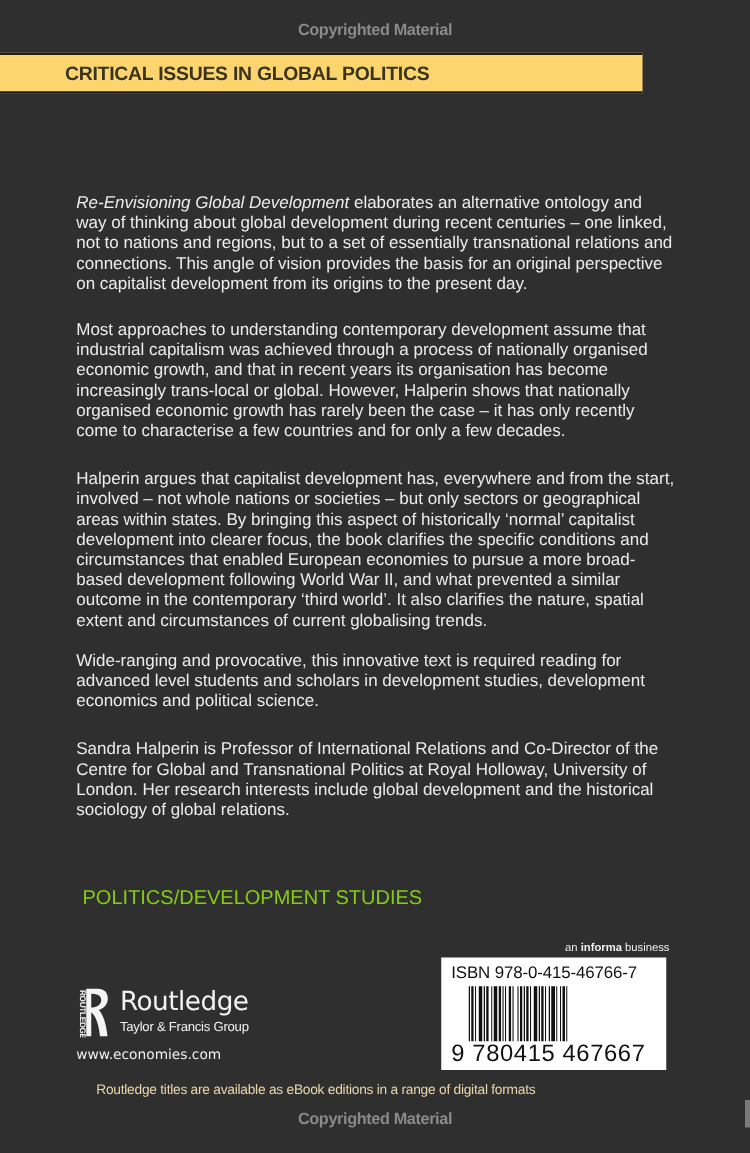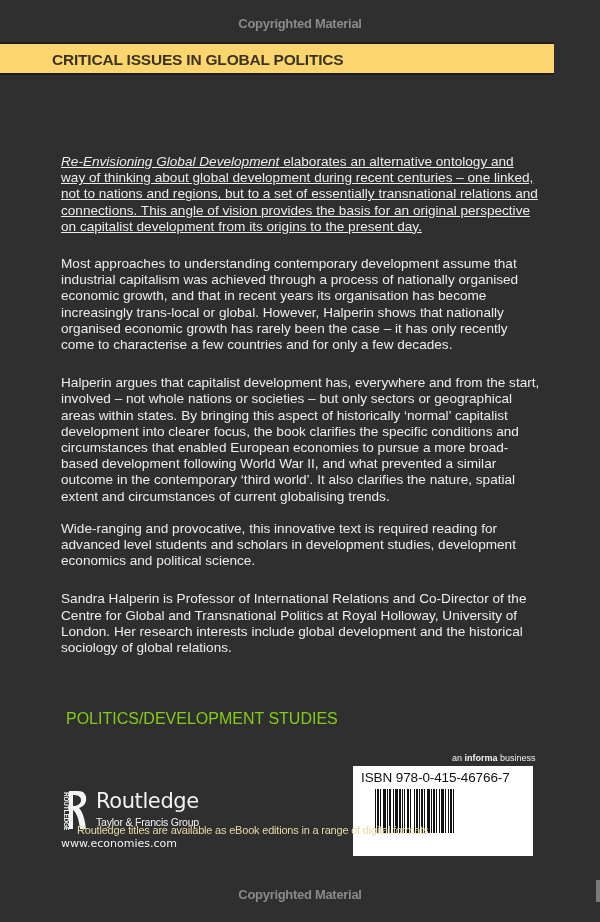--- a/index.html
+++ b/index.html
@@ -25,21 +25,21 @@
       font-size: 13px;
       color: #8a8a8a;
       letter-spacing: -0.3px;
     }
     .wm-top { top: 16px; }
     .wm-bottom { top: 887px; }
     .series-band {
       position: absolute;
       left: 0;
       top: 42px;
-      width: 554px;
+      width: 514px;
       height: 33px;
       background: #fcd56e;
       border-top: 2px solid #1d1d1d;
       border-bottom: 2px solid #1d1d1d;
       box-sizing: border-box;
     }
     .series-band .series-title {
       position: absolute;
       left: 52px;
       top: 7px;
@@ -53,21 +53,21 @@
       left: 61px;
       top: 154px;
       width: 480px;
       font-size: 13.6px;
       line-height: 16.2px;
       color: #ececec;
     }
     .blurb p {
       margin: 0 0 16px 0;
     }
-    .blurb p.p1 { margin-bottom: 21px; text-decoration: underline; }
+    .blurb p.p1 { margin-bottom: 21px; }
     .blurb p.p2 { margin-bottom: 22px; }
     .blurb p.p3 { }
     .blurb p.p4 { margin-bottom: 22px; }
     .blurb i { font-style: italic; }
     .blurb b { font-weight: normal; }
     .subject {
       position: absolute;
       left: 66px;
       top: 710px;
       font-size: 16px;
@@ -158,21 +158,21 @@
       position: absolute;
       left: 61px;
       top: 837px;
       font-size: 11px;
       color: #f0f0f0;
       font-family: "DejaVu Sans", sans-serif;
     }
     .ebook-note {
       position: absolute;
       left: 61px;
-      top: 824px;
+      top: 866px;
       font-size: 11px;
       color: #e8d7a6;
       letter-spacing: -0.2px;
       padding-left: 16px;
     }
     .edge-artifact {
       position: absolute;
       left: 596px;
       top: 880px;
       width: 4px;
@@ -256,20 +256,21 @@
       <span style="width: 1px; background: rgb(255, 255, 255);"></span>
       <span style="width: 1px; background: rgb(17, 17, 17);"></span>
       <span style="width: 2px; background: rgb(255, 255, 255);"></span>
       <span style="width: 1px; background: rgb(17, 17, 17);"></span>
       <span style="width: 1px; background: rgb(255, 255, 255);"></span>
       <span style="width: 2px; background: rgb(17, 17, 17);"></span>
       <span style="width: 1px; background: rgb(255, 255, 255);"></span>
       <span style="width: 1px; background: rgb(17, 17, 17);"></span>
       <span style="width: 1px; background: rgb(255, 255, 255);"></span>
     </div>
+  <div class="digits">9  780415  467667</div>
 </div>
 
 <div class="publisher">
   <svg class="logo-mark" viewBox="0 0 30 40" width="30" height="40">
     <text x="6" y="2" transform="rotate(90 6 2)" font-family="Liberation Sans, sans-serif" font-size="6.5" font-weight="bold" fill="#f2f2f2" letter-spacing="-0.2">ROUTLEDGE</text>
     <path d="M11 1 L20 1 C27 1 29 6 28 11 C27 15 24 17 21 18 C25 22 27 30 28 39 L22 39 C21 30 19 23 15 20 L15 39 L11 39 Z M15 5 L15 16 C19 16 23 14 23 10 C23 6 19 5 15 5 Z" fill="#f4f4f4"></path>
   </svg>
   <div class="pub-name">Routledge</div>
   <div class="pub-group">Taylor &amp; Francis Group</div>
 </div>

